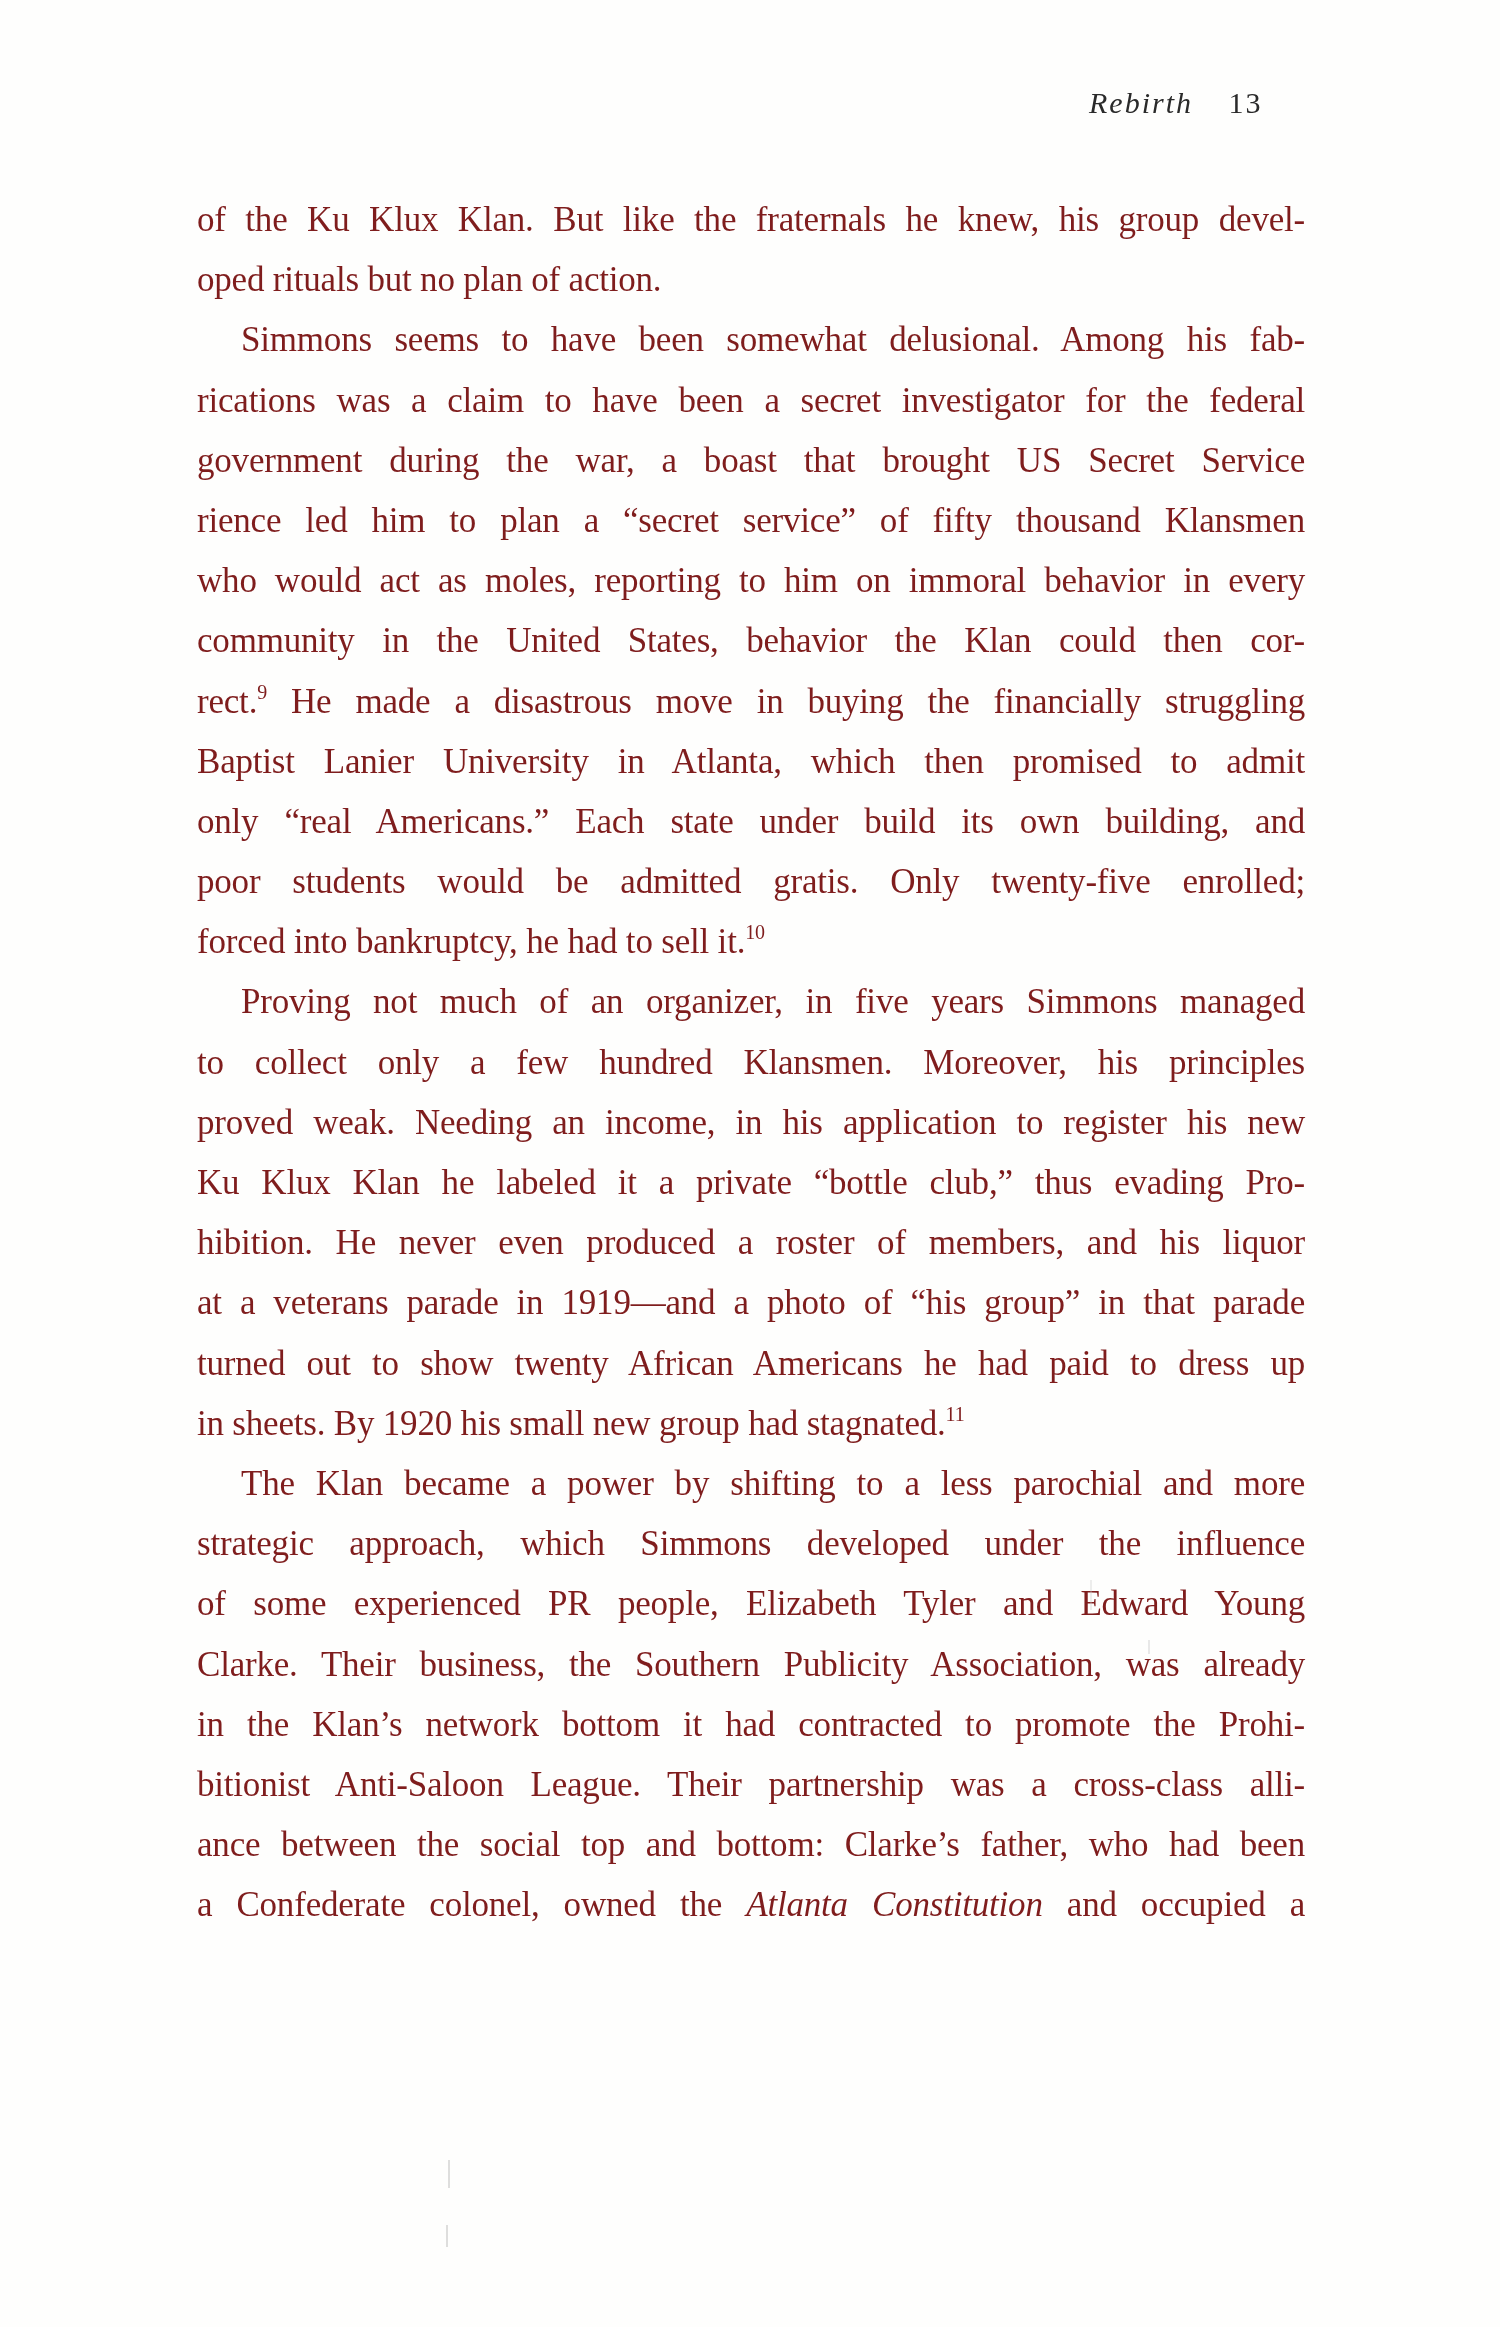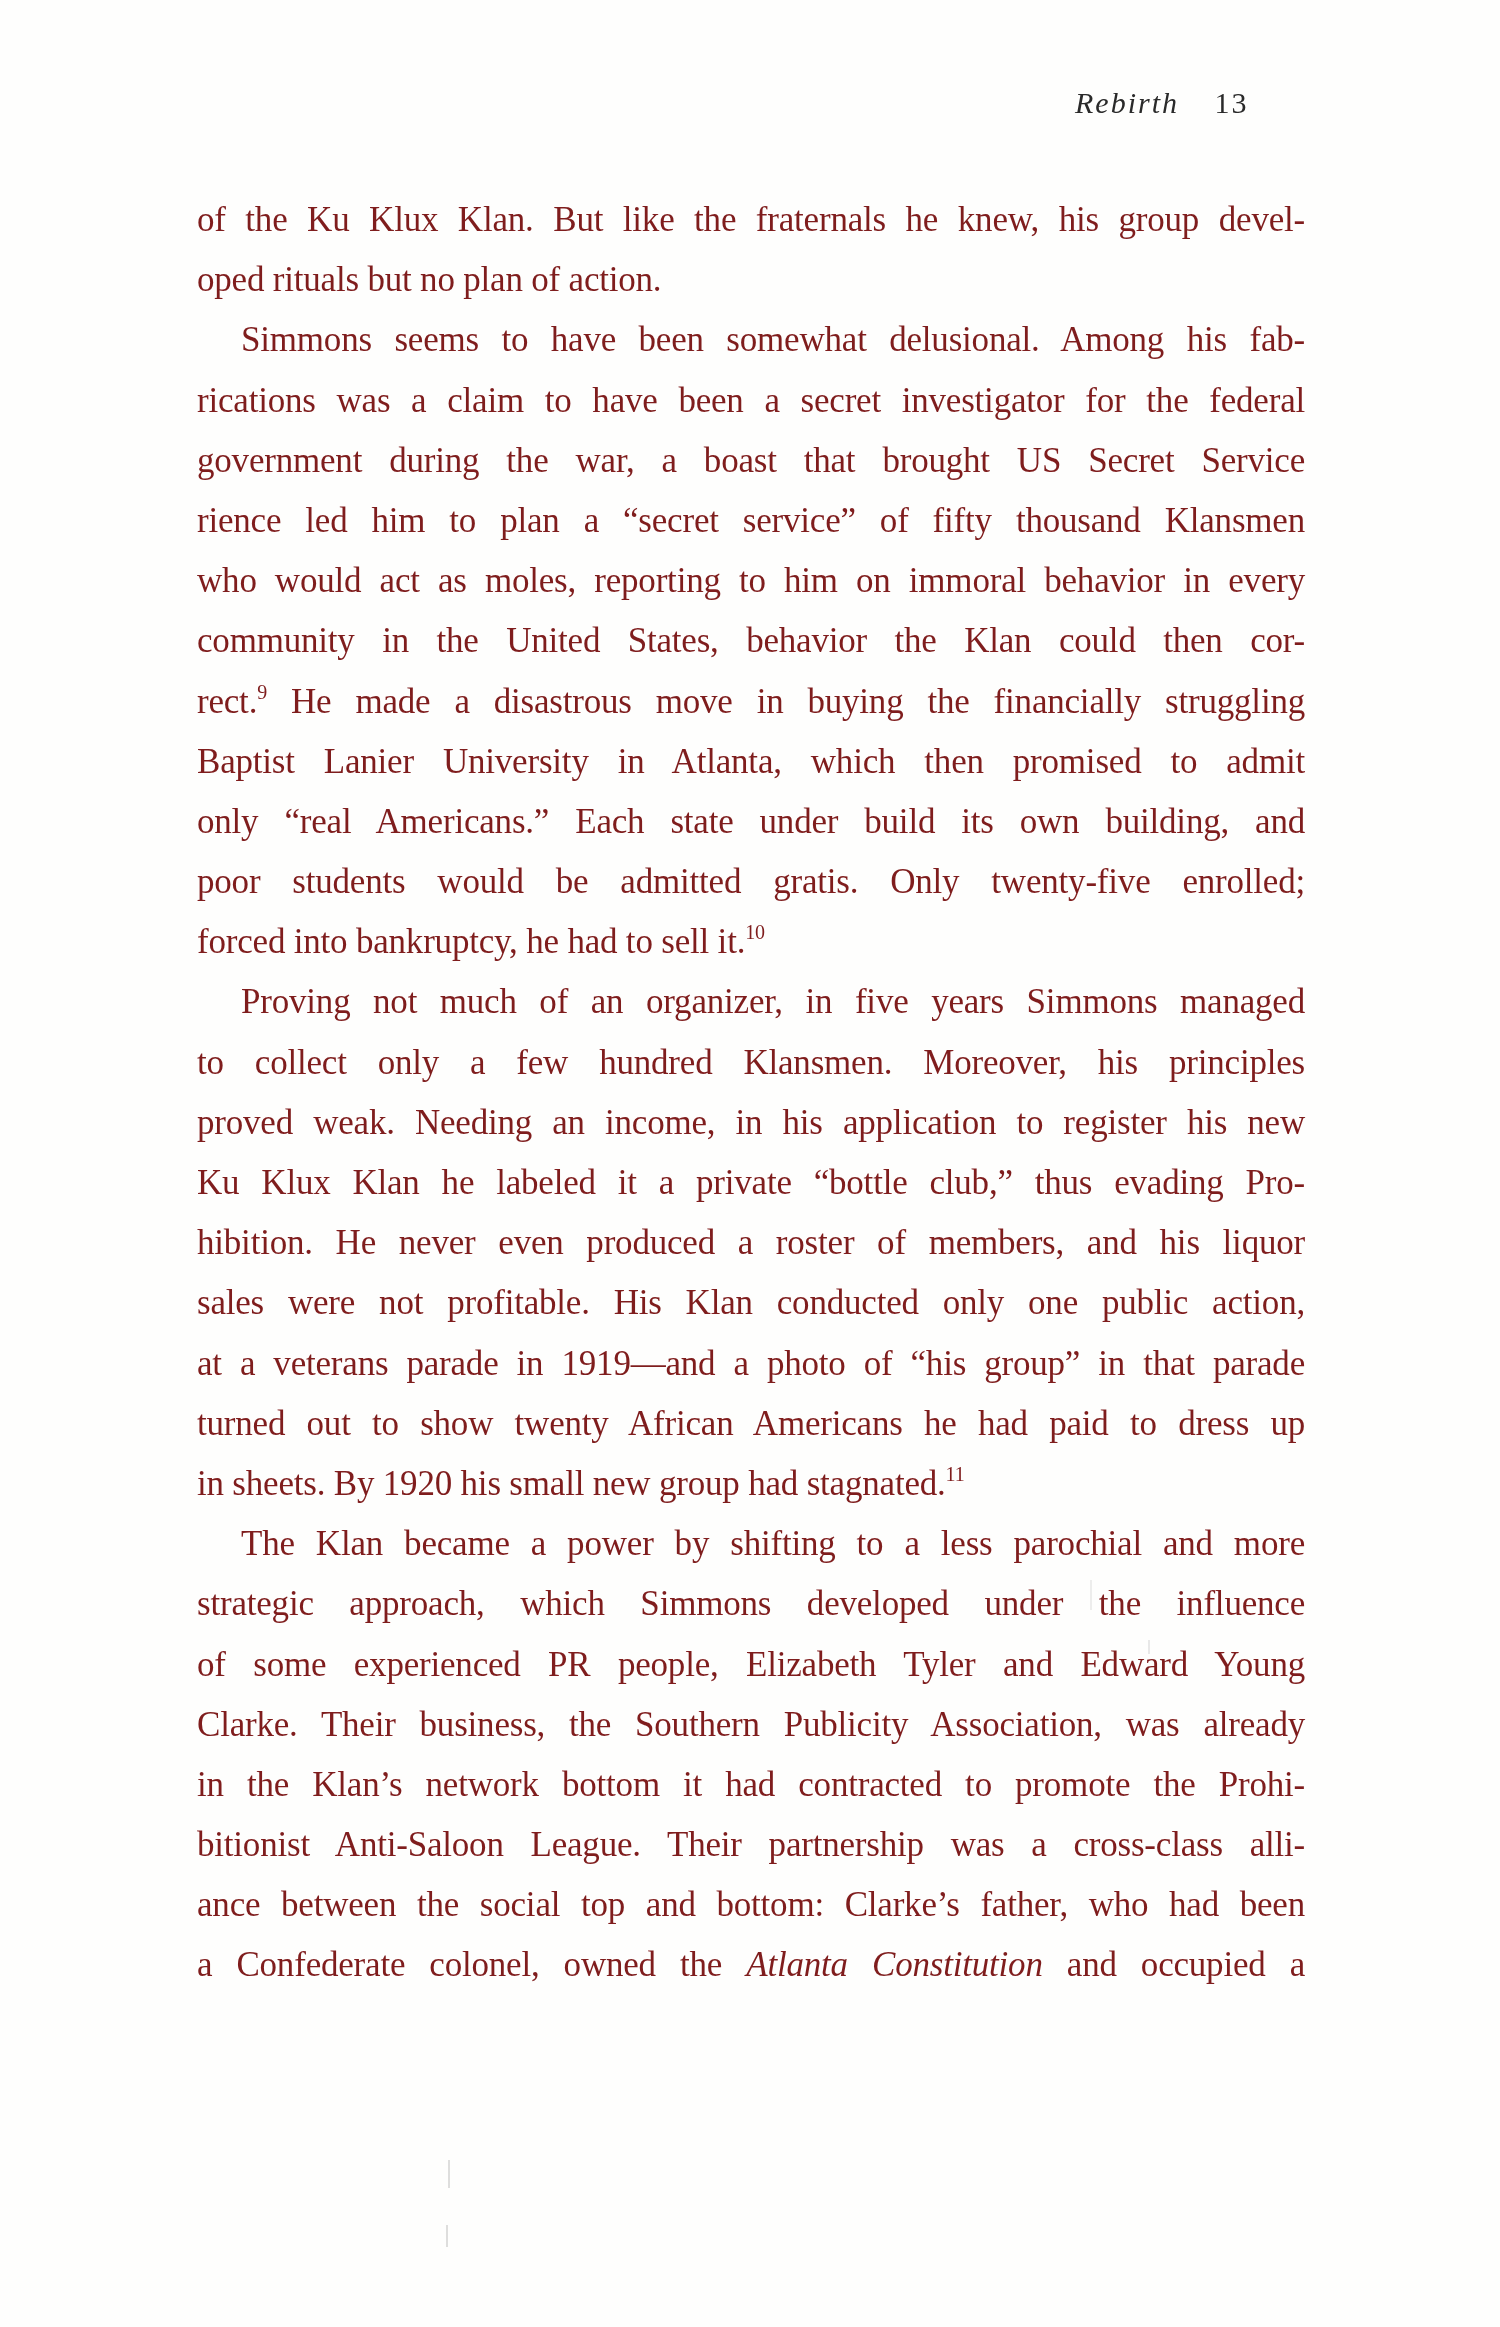--- a/index.html
+++ b/index.html
@@ -25,20 +25,21 @@
     .running-head {
       position: absolute;
       top: 86px;
       left: 1075px;
       font-size: 30px;
       letter-spacing: 2px;
       color: #2a2a2a;
     }
     .running-head .title {
       font-style: italic;
+      margin-left: 14px;
     }
     .running-head .folio {
       margin-left: 26px;
       font-variant: oldstyle-nums;
     }
     .body-text {
       position: absolute;
       top: 190px;
       left: 197px;
       width: 1108px;
@@ -102,21 +103,20 @@
         <span class="line">only “real Americans.” Each state under build its own building, and</span>
         <span class="line">poor students would be admitted gratis. Only twenty-five enrolled;</span>
         <span class="line last">forced into bankruptcy, he had to sell it.<sup>10</sup></span>
       </div>
       <div>
         <span class="line indent">Proving not much of an organizer, in five years Simmons managed</span>
         <span class="line">to collect only a few hundred Klansmen. Moreover, his principles</span>
         <span class="line">proved weak. Needing an income, in his application to register his new</span>
         <span class="line">Ku Klux Klan he labeled it a private “bottle club,” thus evading Pro-</span>
         <span class="line">hibition. He never even produced a roster of members, and his liquor</span>
-        <span class="line">sales were not profitable. His Klan conducted only one public action,</span>
         <span class="line">at a veterans parade in 1919—and a photo of “his group” in that parade</span>
         <span class="line">turned out to show twenty African Americans he had paid to dress up</span>
         <span class="line last">in sheets. By 1920 his small new group had stagnated.<sup>11</sup></span>
       </div>
       <div>
         <span class="line indent">The Klan became a power by shifting to a less parochial and more</span>
         <span class="line">strategic approach, which Simmons developed under the influence</span>
         <span class="line">of some experienced PR people, Elizabeth Tyler and Edward Young</span>
         <span class="line">Clarke. Their business, the Southern Publicity Association, was already</span>
         <span class="line">in the Klan’s network bottom it had contracted to promote the Prohi-</span>

